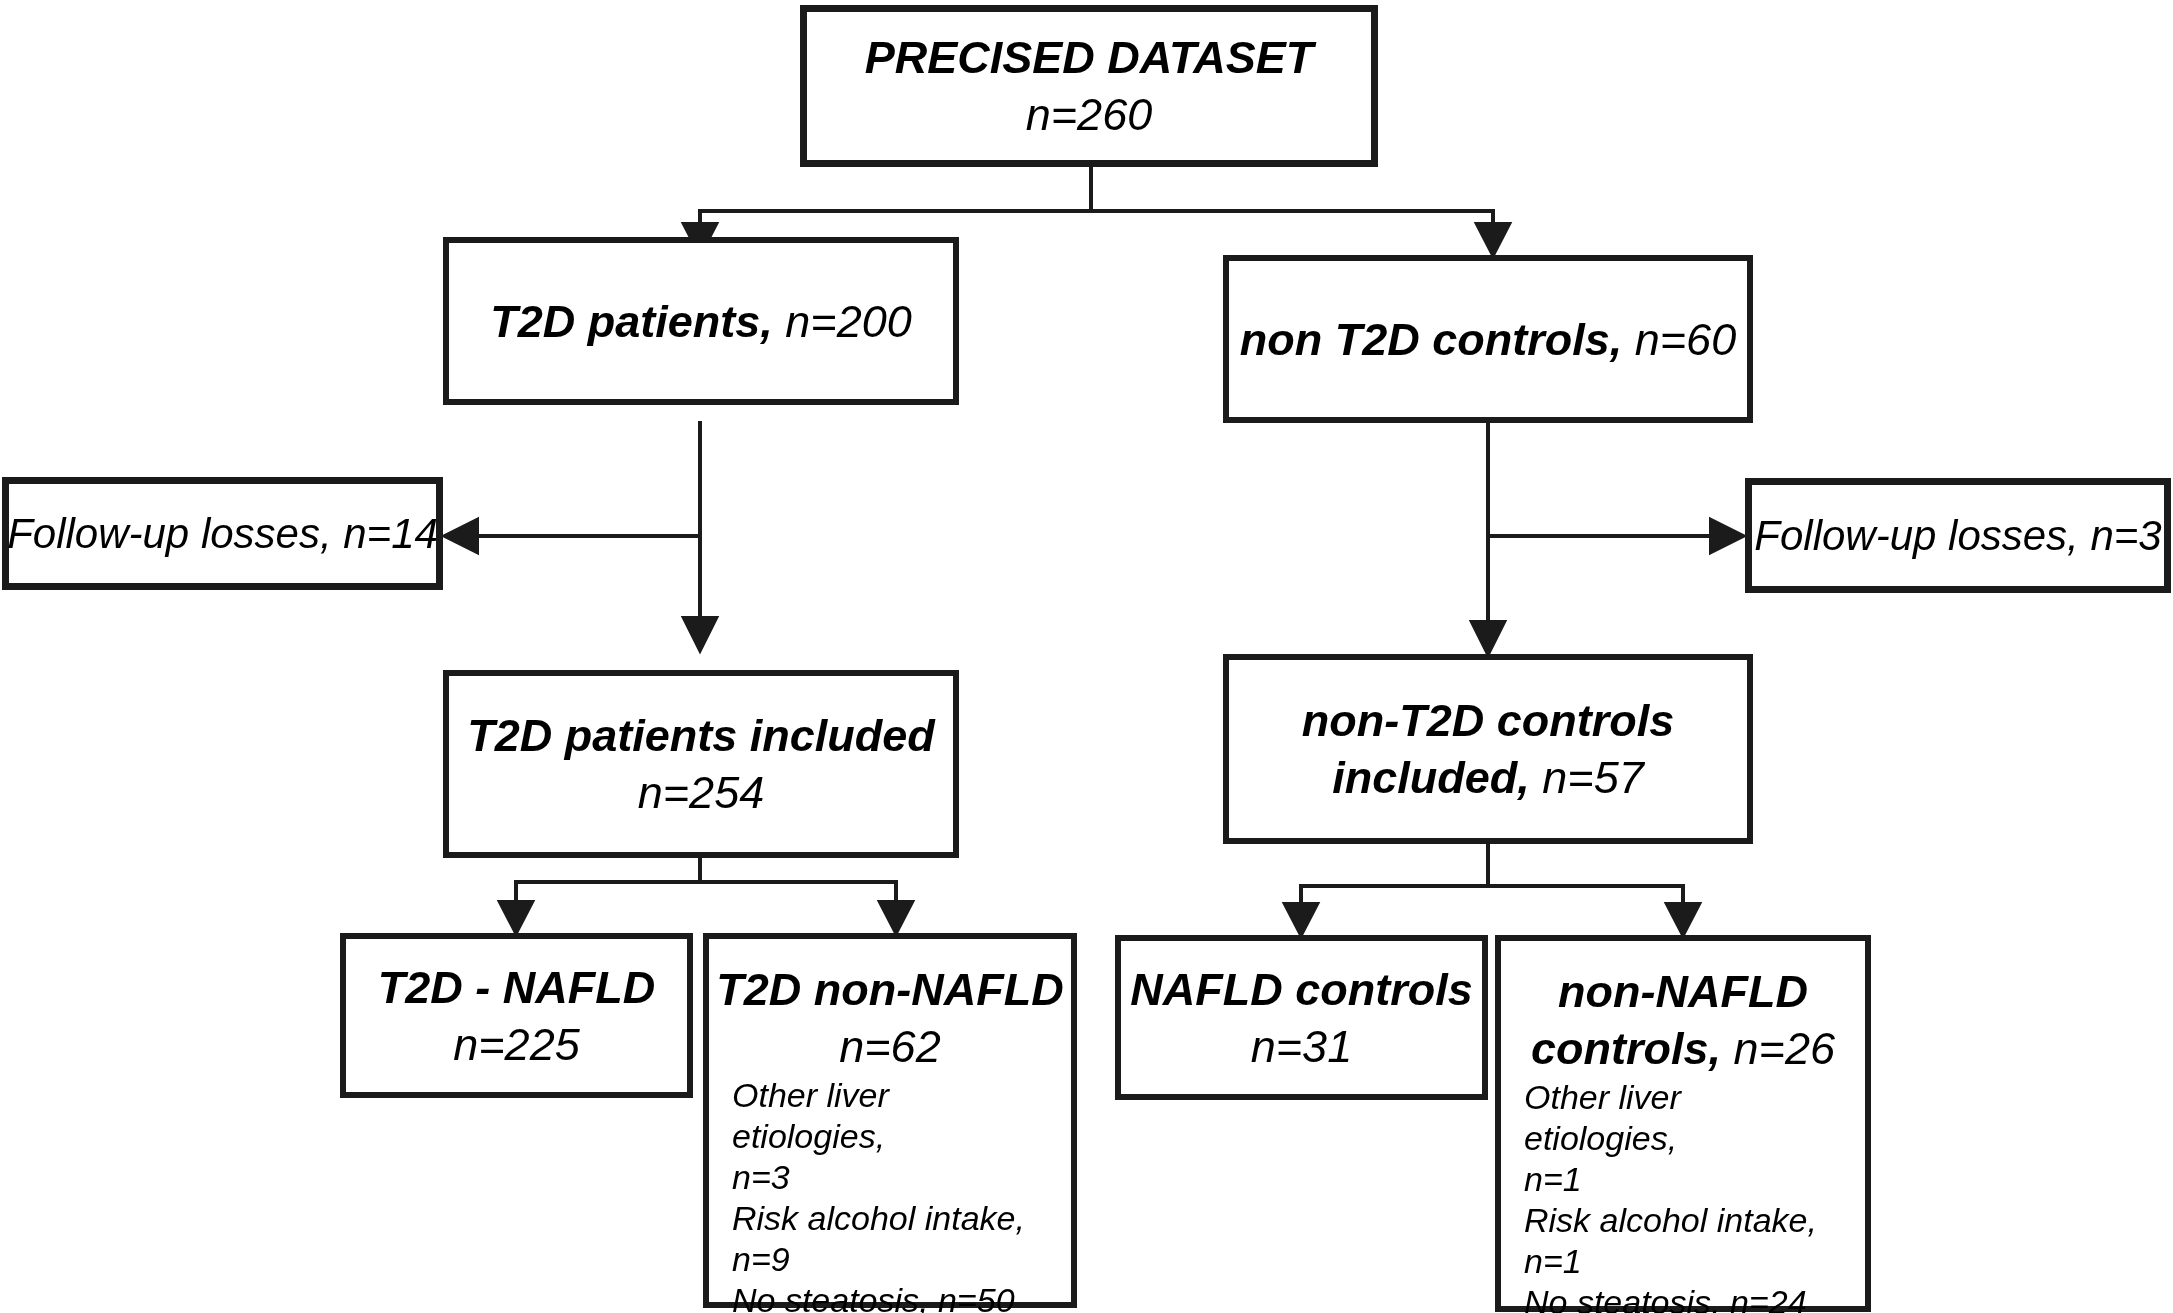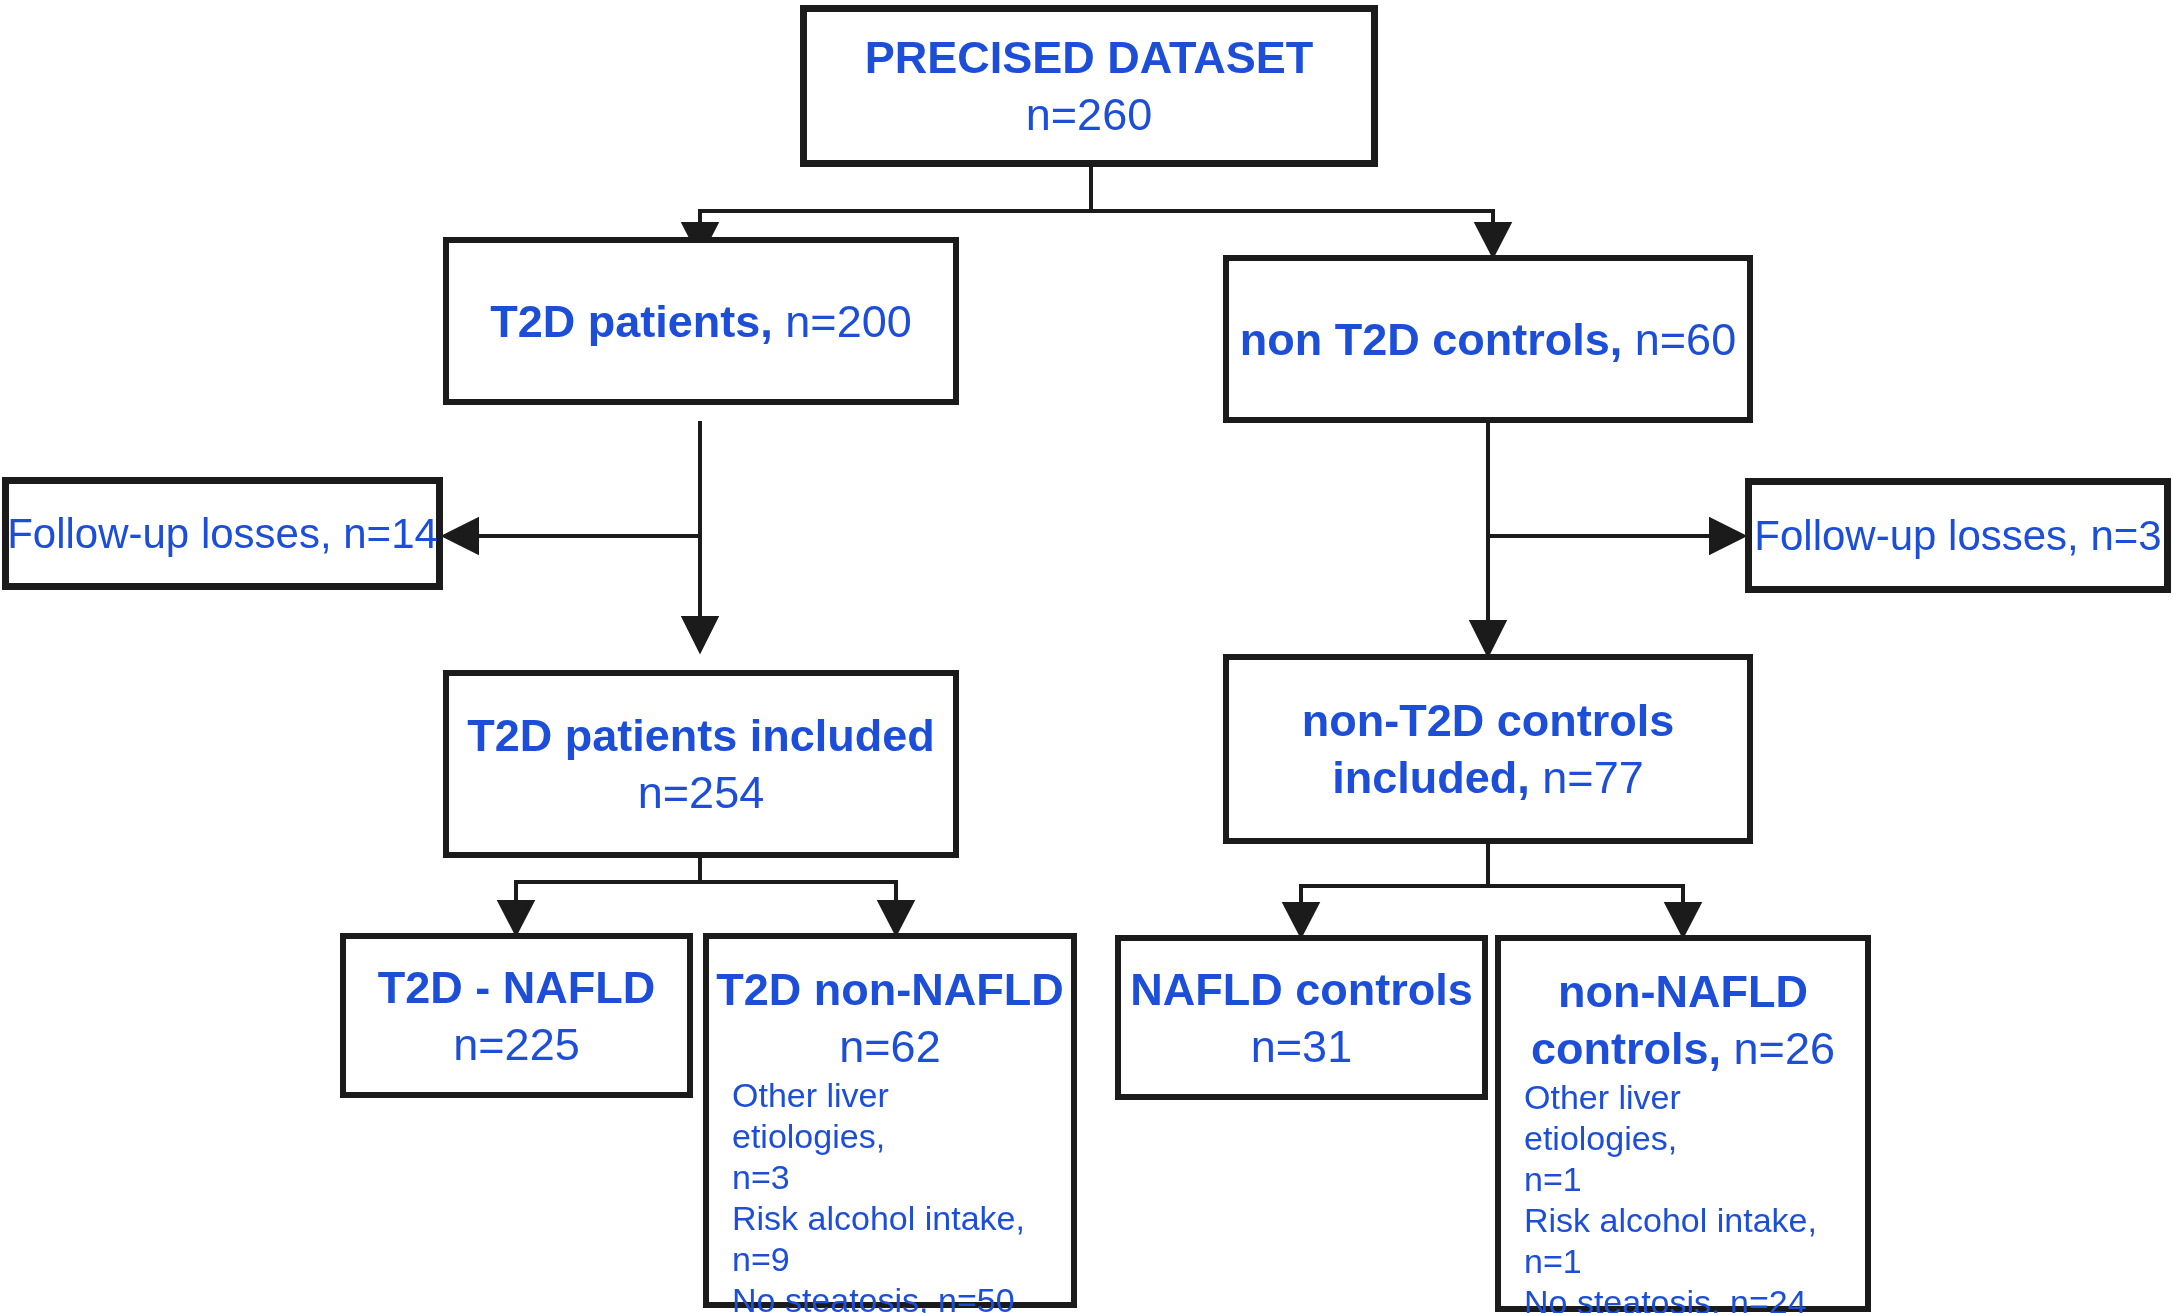--- a/index.html
+++ b/index.html
@@ -1,23 +1,24 @@
 <!DOCTYPE html>
 <html><head>
 <meta charset="utf-8">
 <style>
   html, body { margin: 0; padding: 0; background: #ffffff; }
   .canvas {
     position: relative;
     width: 2173px;
     height: 1313px;
     background: #ffffff;
-    color: #1d4ed8;
+    color: #000000;
     font-family: "Liberation Sans", sans-serif;
     overflow: hidden;
+    font-style: italic;
   }
   svg.connectors {
     position: absolute;
     left: 0; top: 0;
   }
   .box {
     position: absolute;
     box-sizing: border-box;
     border: 6px solid #1b1b1b;
     background: #ffffff;
@@ -126,21 +127,21 @@
 
   <div class="box box-t2d-included">
     <div class="hline b">T2D patients included</div>
     <div class="hline r">n=254</div>
   </div>
 
   <div class="box box-non-t2d-incl">
     <div class="hline b">non-T2D controls</div>
     <div class="hline">
       <span class="b">included,</span>
-      <span class="r">n=77</span>
+      <span class="r">n=57</span>
     </div>
   </div>
 
   <div class="box box-t2d-nafld">
     <div class="hline b">T2D - NAFLD</div>
     <div class="hline r">n=225</div>
   </div>
 
   <div class="box box-t2d-non-nafld tall">
     <div class="hline b">T2D non-NAFLD</div>

